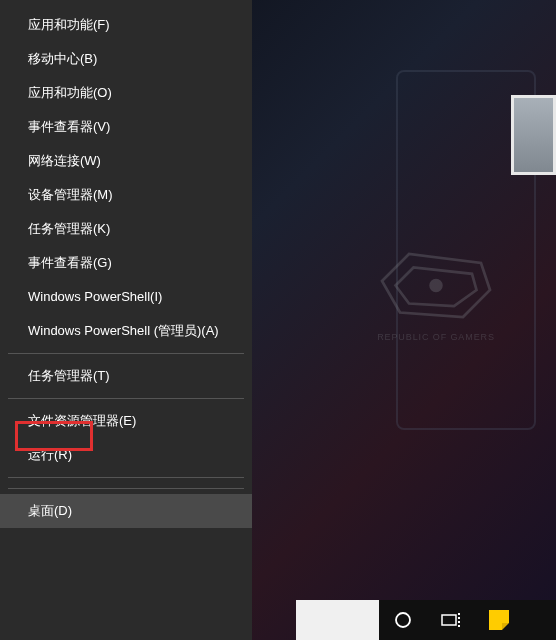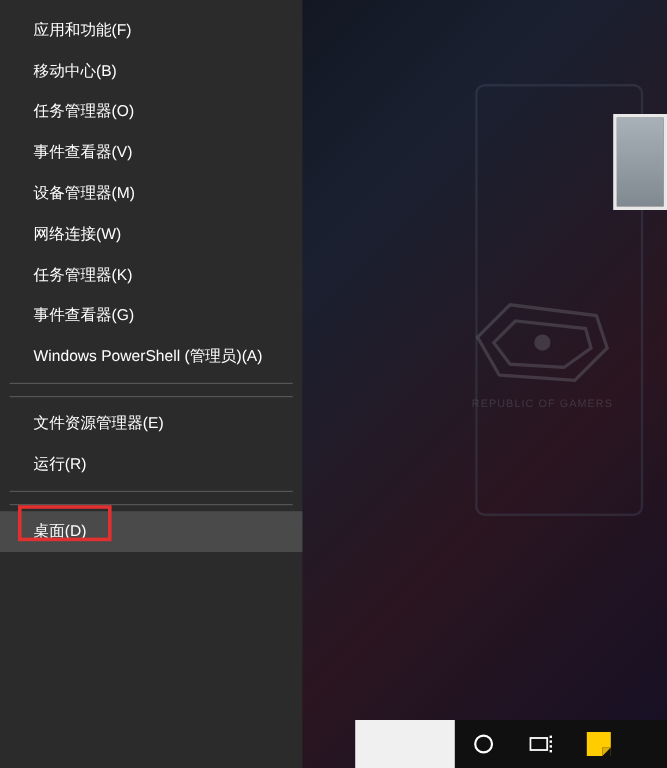--- a/index.html
+++ b/index.html
@@ -21,21 +21,21 @@
       top: 0;
       left: 0;
       width: 556px;
       height: 640px;
       background: linear-gradient(135deg, #0a0d15 0%, #1a2030 40%, #2a1520 70%, #151025 100%);
       z-index: 0;
     }
     .rog-logo {
       position: absolute;
       top: 200px;
-      right: 14px;
+      right: 30px;
       width: 180px;
       height: 180px;
       opacity: 0.35;
       z-index: 1;
     }
     .rog-logo svg {
       width: 100%;
       height: 100%;
     }
     .frame-hint {
@@ -164,28 +164,30 @@
       <path d="M 55 95 L 75 75 L 140 82 L 145 100 L 120 118 L 70 115 Z"></path>
       <circle cx="100" cy="95" r="6" fill="#787880"></circle>
     </g>
     <text x="100" y="155" text-anchor="middle" fill="#707078" font-size="10" font-family="sans-serif" letter-spacing="1">REPUBLIC OF GAMERS</text>
   </svg>
 </div>
 
 <div class="context-menu" id="context-menu">
     <div class="menu-item"><span>应用和功能(F)</span></div>
     <div class="menu-item"><span>移动中心(B)</span></div>
-    <div class="menu-item"><span>任务管理器(O)</span></div>
+    <div class="menu-item"><span>应用和功能(O)</span></div>
     <div class="menu-item"><span>事件查看器(V)</span></div>
+    <div class="menu-item"><span>网络连接(W)</span></div>
     <div class="menu-item"><span>设备管理器(M)</span></div>
-    <div class="menu-item"><span>网络连接(W)</span></div>
     <div class="menu-item"><span>任务管理器(K)</span></div>
     <div class="menu-item"><span>事件查看器(G)</span></div>
+    <div class="menu-item"><span>Windows PowerShell(I)</span></div>
     <div class="menu-item"><span>Windows PowerShell (管理员)(A)</span></div>
     <div class="menu-separator"></div>
+    <div class="menu-item"><span>任务管理器(T)</span></div>
     <div class="menu-separator"></div>
     <div class="menu-item"><span>文件资源管理器(E)</span></div>
     <div class="menu-item"><span>运行(R)</span></div>
     <div class="menu-separator"></div>
     <div class="menu-separator"></div>
     <div class="menu-item hovered"><span>桌面(D)</span></div>
   </div>
 
 <div class="highlight-box"></div>
 

